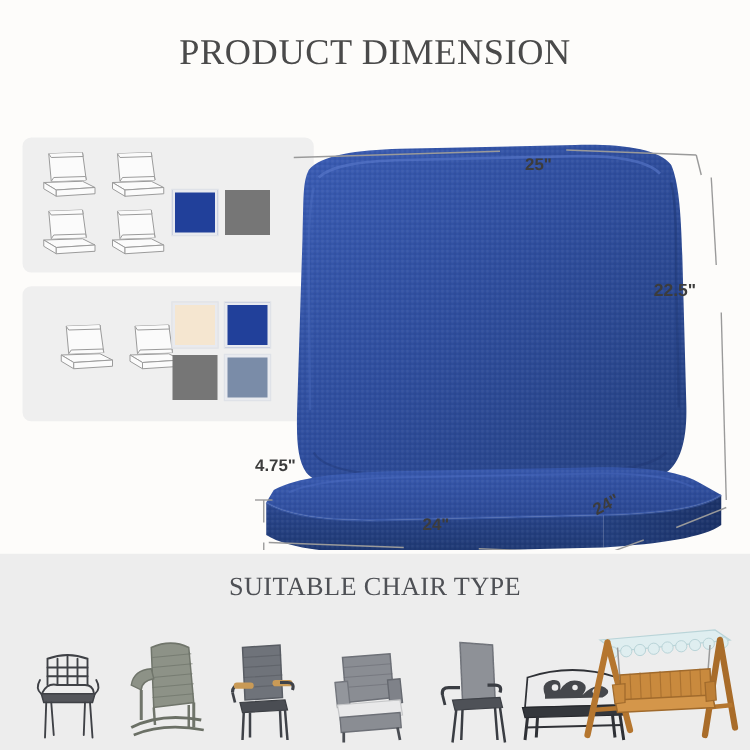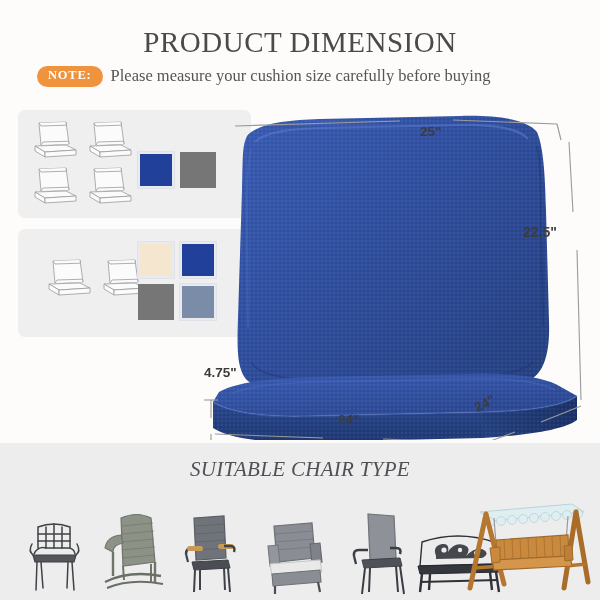--- a/index.html
+++ b/index.html
@@ -122,21 +122,20 @@
   #dim-thickness   { left: 204px; top: 365px; }
   #dim-depth-front { left: 338px; top: 412px; }
   #dim-depth-side  { left: 474px; top: 396px; transform: rotate(-27deg); }
 
   
   #bottom-section {
     position: absolute;
     left: 0; top: 443px;
     width: 600px; height: 157px;
     background: #ededed;
-    font-style: italic;
   }
   #chair-section-title {
     position: absolute;
     left: 0; top: 14px;
     width: 600px;
     text-align: center;
     font-size: 21px;
     color: #4e5055;
     letter-spacing: 0.3px;
     font-family: "Liberation Serif", serif;
@@ -149,24 +148,20 @@
   }
   .chair-item { position: absolute; bottom: 0; }
 </style>
 </head>
 <body>
 
 <div id="top-section">
 
   <h1 id="page-title">PRODUCT DIMENSION</h1>
 
-  <div id="note-row">
-    <span id="note-badge">NOTE:</span>
-    <span id="note-text">Please measure your cushion size carefully before buying</span>
-  </div>
 
   <div class="swatch-panel" id="panel-4pc">
     <div class="cushion-icons">
       <div class="cushion-grid-4">
         <svg class="cushion-icon" viewBox="0 0 50 45">
           <g fill="#fbfbfb" stroke="#9b9b9b" stroke-width="0.8" stroke-linejoin="round">
             <path d="M9 4 L36 3 L39 25 L11 26 Z"></path>
             <path d="M9 4 L11 7 L36.5 6.2 L36 3"></path>
             <path d="M11 26 L13 23 L38.5 22.2 L39 25"></path>
             <path d="M5 27 L36 26 L46 31 L15 33 Z"></path>

